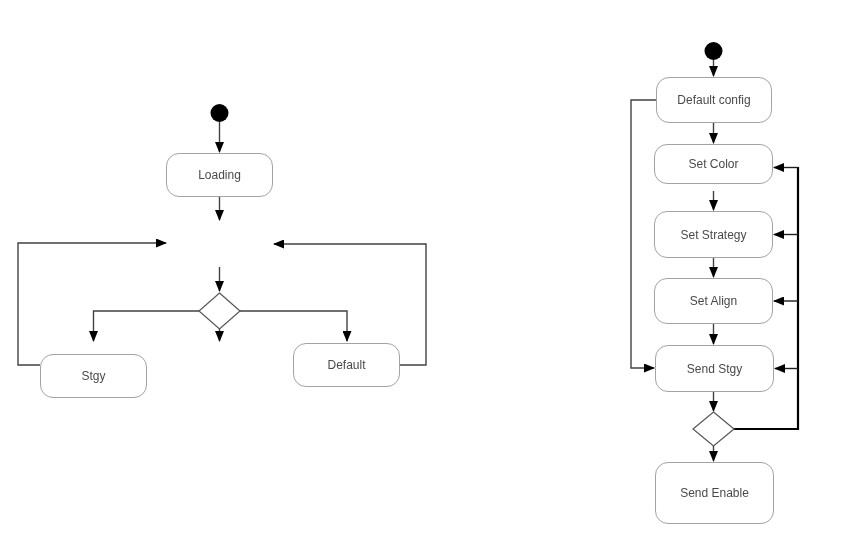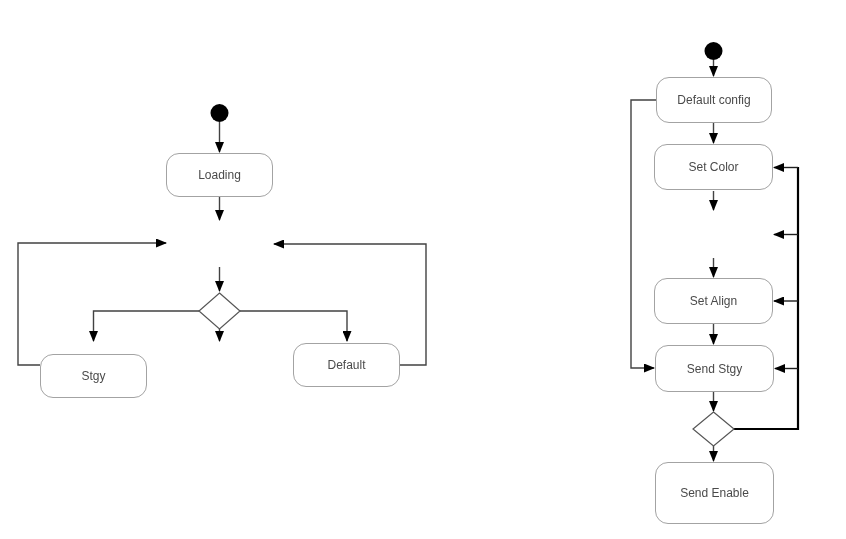--- a/index.html
+++ b/index.html
@@ -67,18 +67,19 @@
     <path class="edge-stub" d="M798,301 L774,301" marker-end="url(#ah)"></path>
     <path class="edge-stub" d="M798,368.5 L775,368.5" marker-end="url(#ah)"></path>
     <polygon class="decision" points="713.5,412 734,429 713.5,446 693,429"></polygon>
   </svg>
 
   <div class="state" style="left:166px;top:153px;width:107px;height:44px">Loading</div>
   <div class="state" style="left:40px;top:354px;width:107px;height:44px">Stgy</div>
   <div class="state" style="left:293px;top:343px;width:107px;height:44px">Default</div>
 
   <div class="state" style="left:656px;top:77px;width:116px;height:46px">Default config</div>
-  <div class="state" style="left:654px;top:144px;width:119px;height:46px">Set Color</div>
+  <div class="state" style="left:654px;top:144px;width:119px;height:40px">Set Color</div>
+  <div class="state" style="left:654px;top:211px;width:119px;height:47px">Set Strategy</div>
   <div class="state" style="left:654px;top:278px;width:119px;height:46px">Set Align</div>
   <div class="state" style="left:655px;top:345px;width:119px;height:47px">Send Stgy</div>
   <div class="state" style="left:655px;top:462px;width:119px;height:62px">Send Enable</div>
 
 </div>
 
 </body></html>

